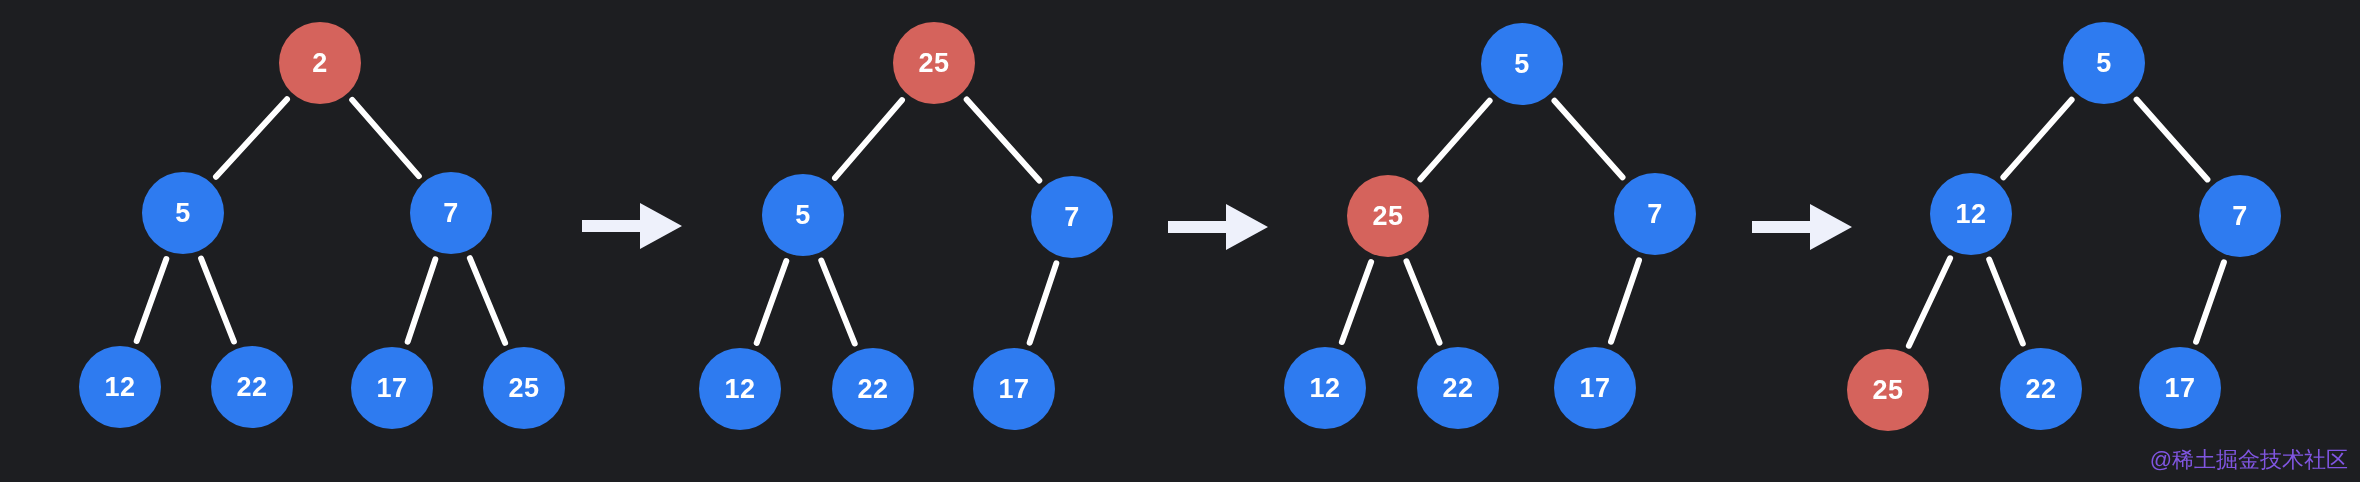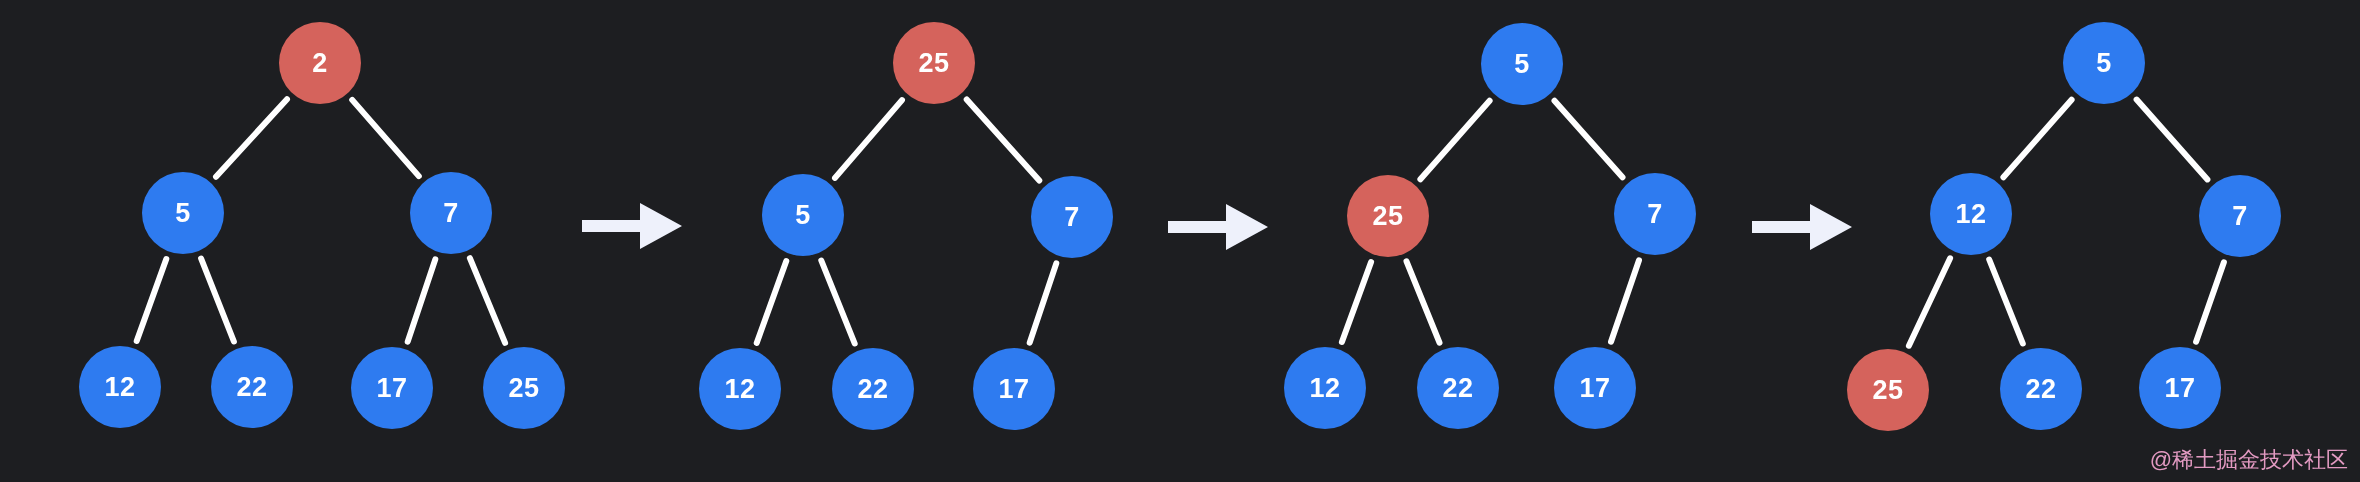--- a/index.html
+++ b/index.html
@@ -66,21 +66,21 @@
       <line x1="1639.0" y1="260.3" x2="1611.0" y2="341.7" stroke="#ffffff" stroke-width="6" stroke-linecap="round"></line>
       <line x1="2071.6" y1="99.8" x2="2003.4" y2="177.2" stroke="#ffffff" stroke-width="6" stroke-linecap="round"></line>
       <line x1="2136.6" y1="99.6" x2="2207.4" y2="179.4" stroke="#ffffff" stroke-width="6" stroke-linecap="round"></line>
       <line x1="1950.1" y1="258.3" x2="1908.9" y2="345.7" stroke="#ffffff" stroke-width="6" stroke-linecap="round"></line>
       <line x1="1989.2" y1="259.5" x2="2022.8" y2="343.5" stroke="#ffffff" stroke-width="6" stroke-linecap="round"></line>
       <line x1="2223.9" y1="262.3" x2="2196.1" y2="341.7" stroke="#ffffff" stroke-width="6" stroke-linecap="round"></line>
       <polygon points="582,220 640,220 640,203 682,226 640,249 640,232 582,232" fill="#eef1fb"></polygon>
       <polygon points="1168,221 1226,221 1226,204 1268,227 1226,250 1226,233 1168,233" fill="#eef1fb"></polygon>
       <polygon points="1752,221 1810,221 1810,204 1852,227 1810,250 1810,233 1752,233" fill="#eef1fb"></polygon>
     </svg>
-  <div class="watermark" style="color: #f9a8d4;">@稀土掘金技术社区</div>
+  <div class="watermark" style="color: #8b5cf6;">@稀土掘金技术社区</div>
 <div class="node" style="left: 279px; top: 22px; width: 82px; height: 82px; background: rgb(213, 99, 92); color: rgb(255, 255, 255);">2</div>
     <div class="node" style="left: 142px; top: 172px; width: 82px; height: 82px; background: rgb(46, 123, 240); color: rgb(255, 255, 255);">5</div>
     <div class="node" style="left: 410px; top: 172px; width: 82px; height: 82px; background: rgb(46, 123, 240); color: rgb(255, 255, 255);">7</div>
     <div class="node" style="left: 79px; top: 346px; width: 82px; height: 82px; background: rgb(46, 123, 240); color: rgb(255, 255, 255);">12</div>
     <div class="node" style="left: 211px; top: 346px; width: 82px; height: 82px; background: rgb(46, 123, 240); color: rgb(255, 255, 255);">22</div>
     <div class="node" style="left: 351px; top: 347px; width: 82px; height: 82px; background: rgb(46, 123, 240); color: rgb(255, 255, 255);">17</div>
     <div class="node" style="left: 483px; top: 347px; width: 82px; height: 82px; background: rgb(46, 123, 240); color: rgb(255, 255, 255);">25</div>
     <div class="node" style="left: 893px; top: 22px; width: 82px; height: 82px; background: rgb(213, 99, 92); color: rgb(255, 255, 255);">25</div>
     <div class="node" style="left: 762px; top: 174px; width: 82px; height: 82px; background: rgb(46, 123, 240); color: rgb(255, 255, 255);">5</div>
     <div class="node" style="left: 1031px; top: 176px; width: 82px; height: 82px; background: rgb(46, 123, 240); color: rgb(255, 255, 255);">7</div>

